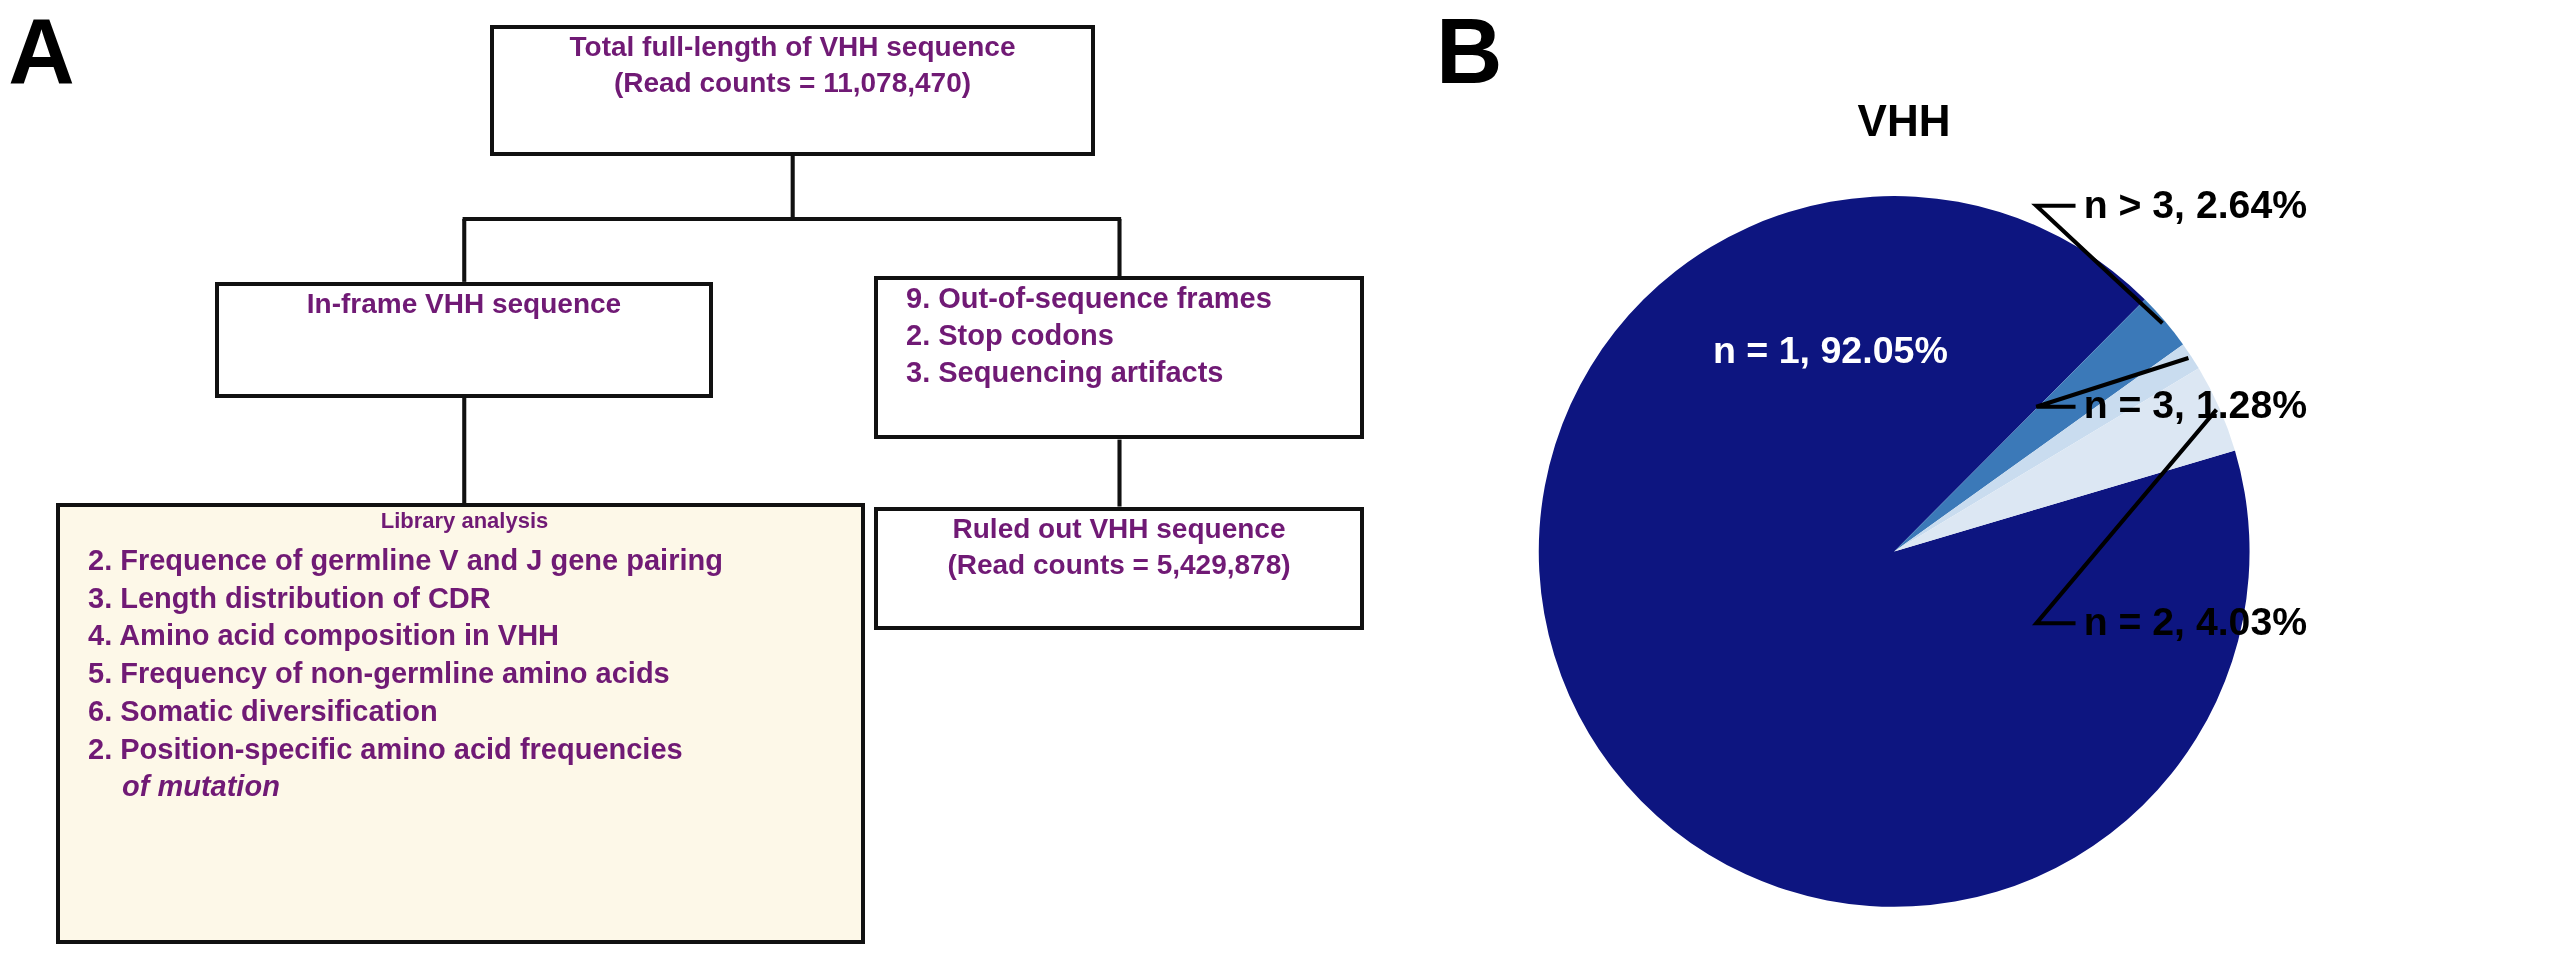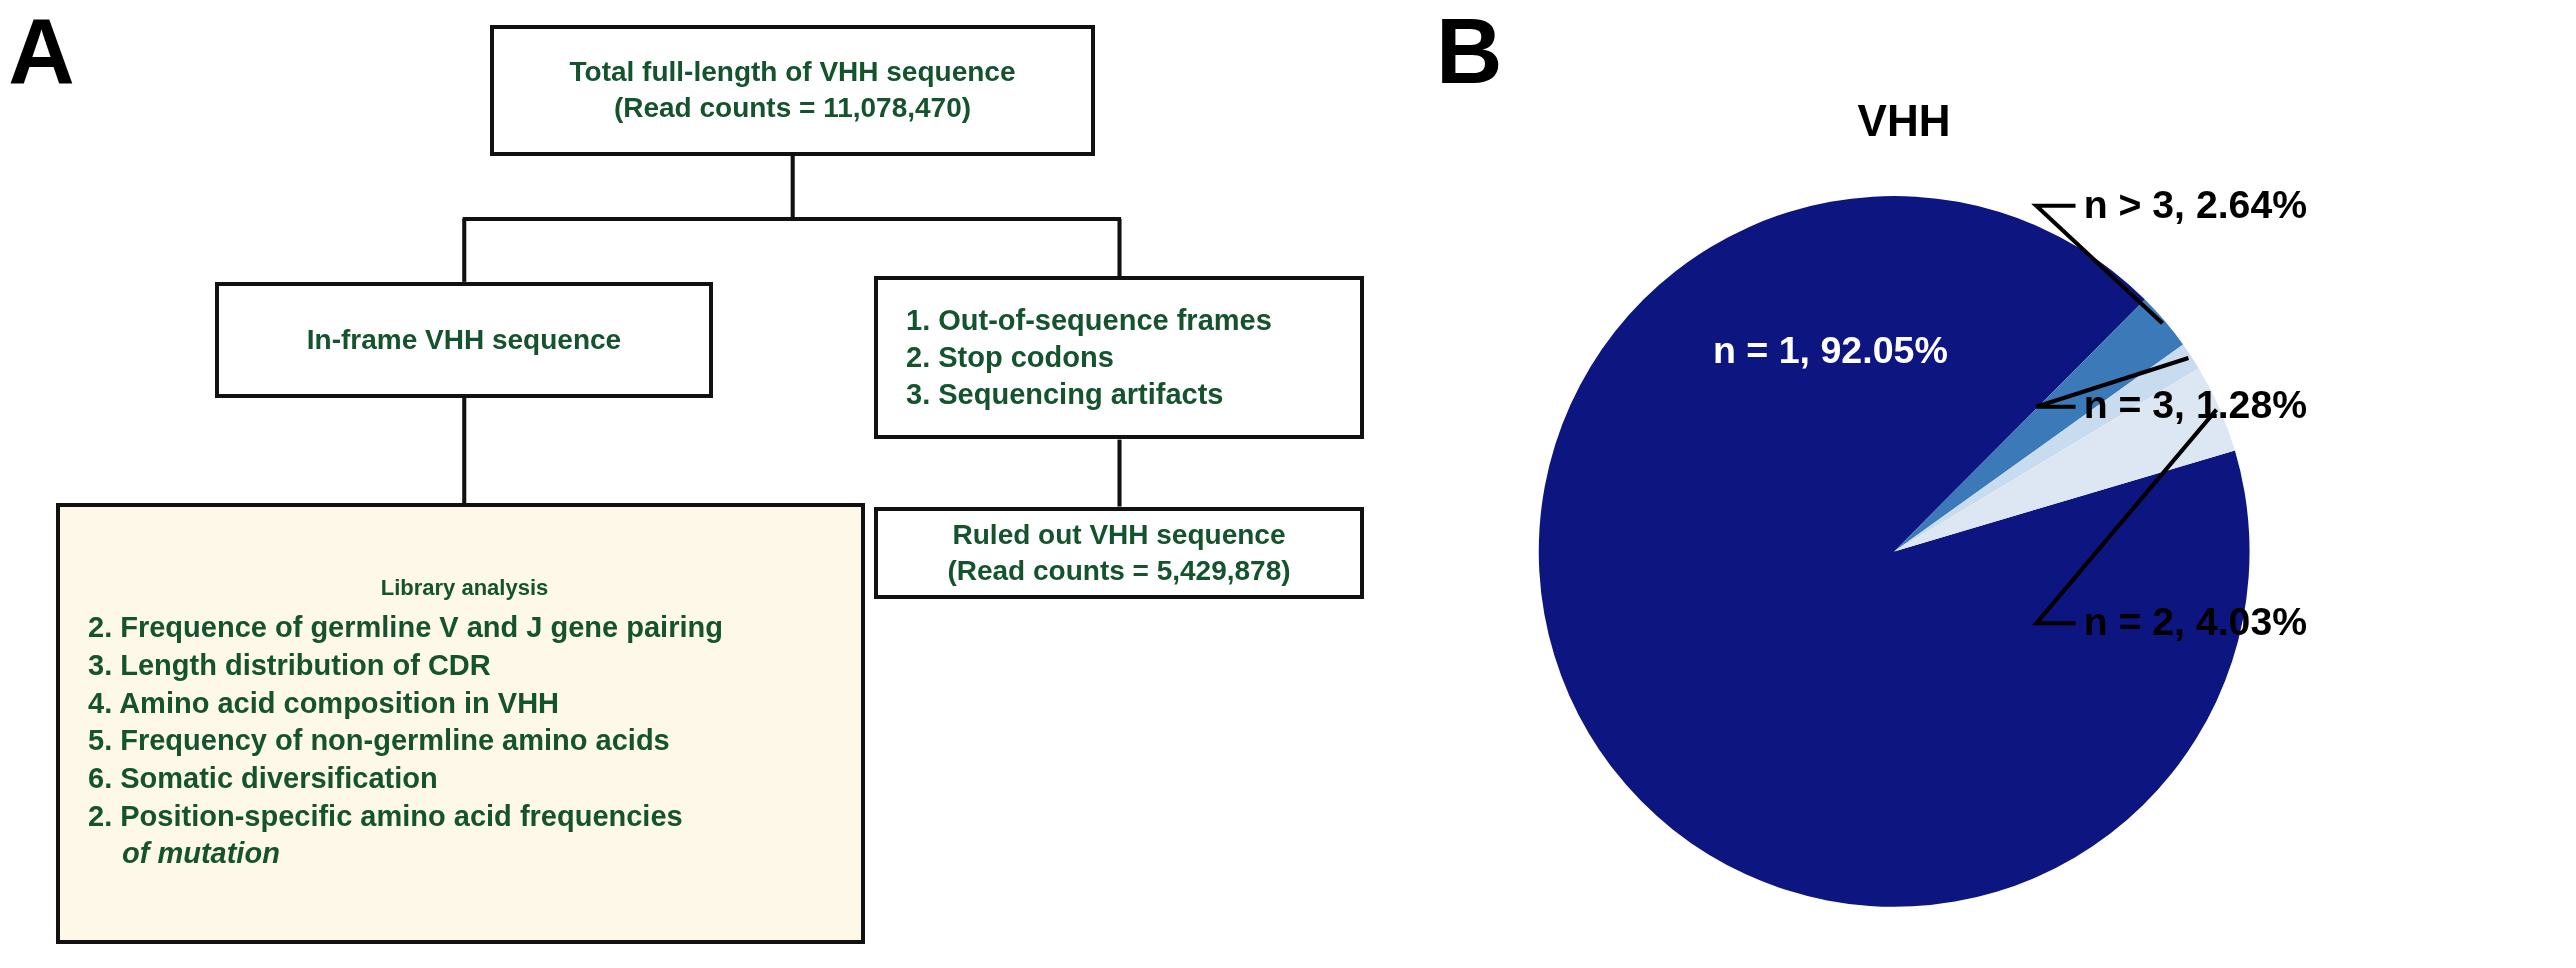--- a/index.html
+++ b/index.html
@@ -27,27 +27,26 @@
   }
   #panel-a-letter { left: 8.2px;   top: 4.9px; }
   #panel-b-letter { left: 1436px; top: 4.9px; }
 
   
   .fc-box {
     position: absolute;
     box-sizing: border-box;
     border: 4.1px solid #111111;
     background: #ffffff;
-    color: #14532d;
+    color: #701a75;
     font-weight: bold;
     font-size: 28px;
     line-height: 1.30;
     display: flex;
     flex-direction: column;
-    justify-content: center;
   }
   .fc-box .centered {
     text-align: center;
     padding: 0 8.2px;
   }
   .fc-box .listwrap {
     padding: 0 0 0 28px;
   }
   .fc-box .li {
     text-align: left;
@@ -55,21 +54,21 @@
   }
   .fc-box .li .cont {
     padding-left: 34px;
     display: block;
     font-style: italic;
   }
 
   #box-total   { left: 490px;  top: 24.5px;  width: 605px;  height: 131px; }
   #box-inframe { left: 215px;  top: 282px; width: 498px;  height: 116px; }
   #box-filter  { left: 874px; top: 276px; width: 490px;  height: 163px; }
-  #box-ruled   { left: 874px; top: 507px; width: 490px;  height: 92px; }
+  #box-ruled   { left: 874px; top: 507px; width: 490px;  height: 123px; }
   #box-library {
     left: 56px;  top: 503px;  width: 809px;  height: 441px;
     background: #fdf8e8;
   }
   #box-library .title {
     text-align: center;
     font-size: 22px;
     margin-bottom: 6.5px;
     padding-left: 8px;
   }
@@ -143,21 +142,21 @@
     <div class="centered">Total full-length of VHH sequence</div>
     <div class="centered">(Read counts = 11,078,470)</div>
   </div>
 
   <div id="box-inframe" class="fc-box">
     <div class="centered">In-frame VHH sequence</div>
   </div>
 
   <div id="box-filter" class="fc-box">
     <div class="listwrap">
-      <div class="li">1. Out-of-sequence frames</div>
+      <div class="li">9. Out-of-sequence frames</div>
       <div class="li">2. Stop codons</div>
       <div class="li">3. Sequencing artifacts</div>
     </div>
   </div>
 
   <div id="box-ruled" class="fc-box">
     <div class="centered">Ruled out VHH sequence</div>
     <div class="centered">(Read counts = 5,429,878)</div>
   </div>
 

